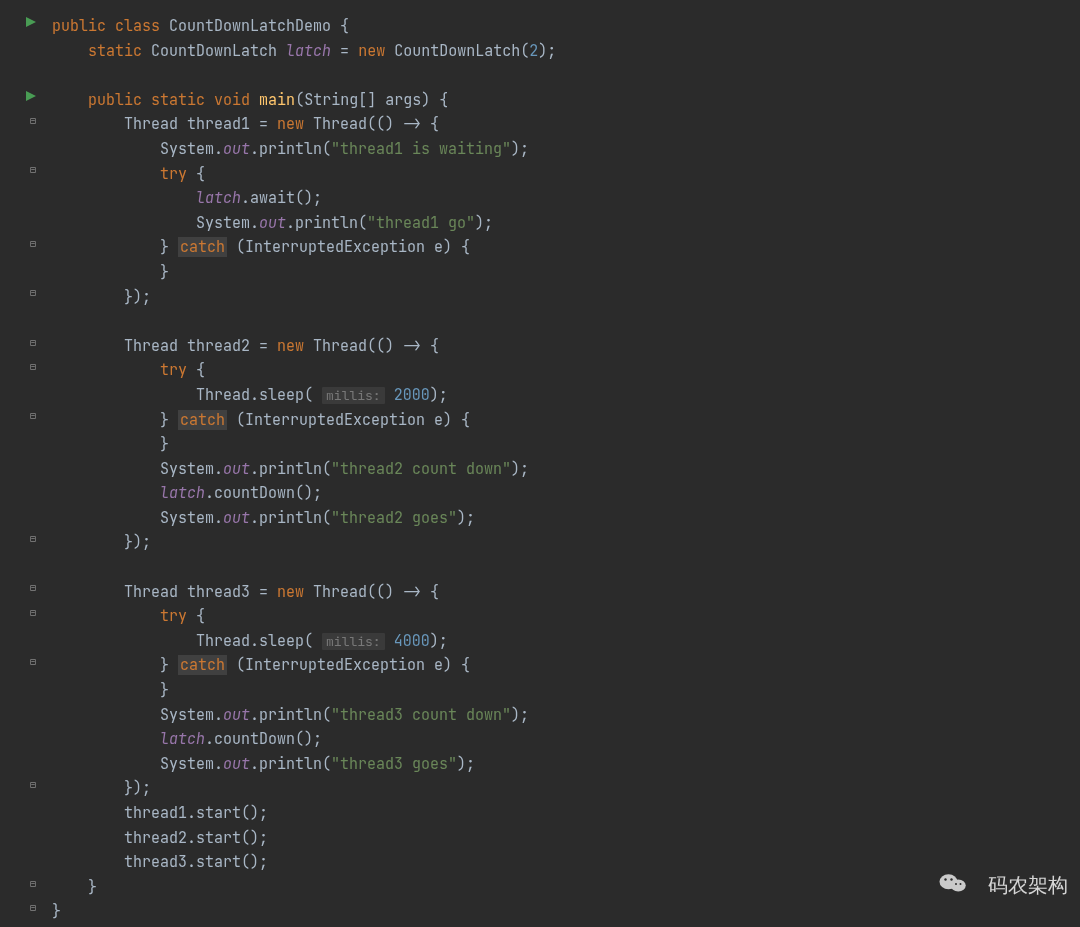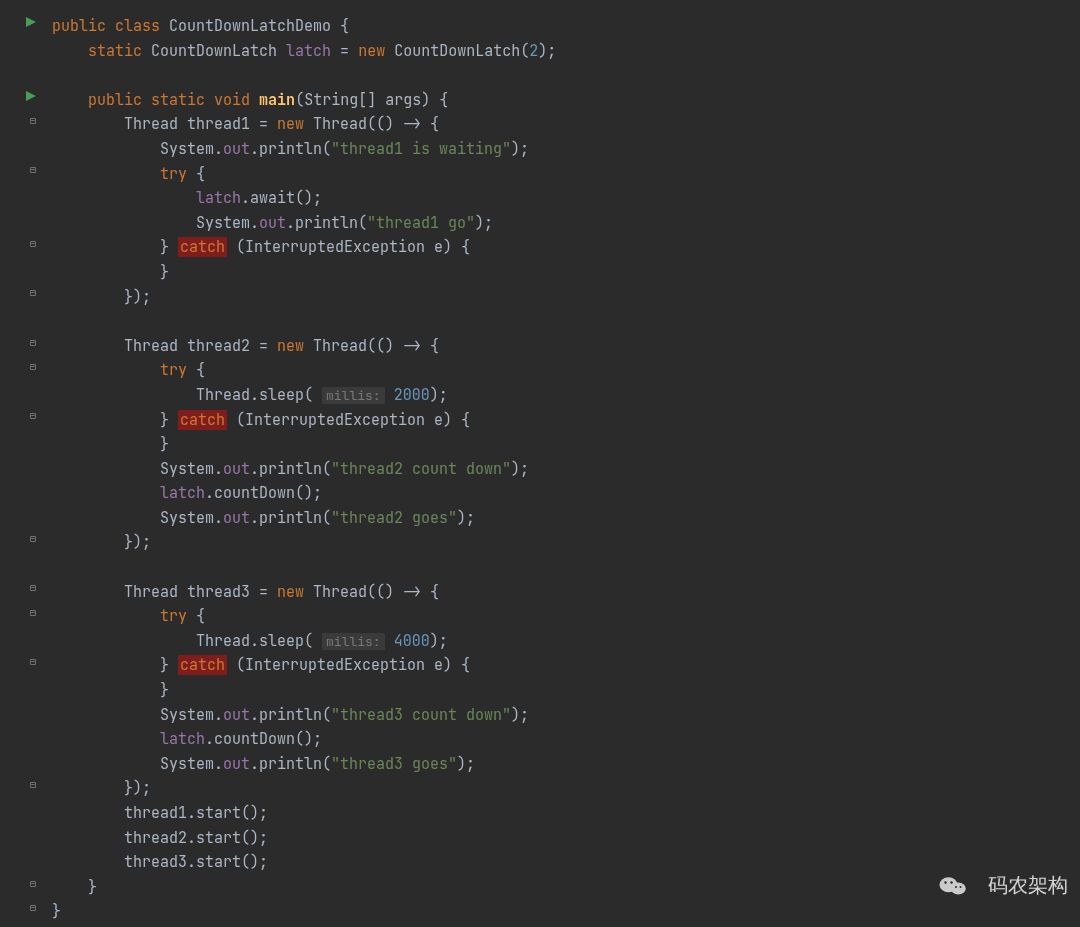--- a/index.html
+++ b/index.html
@@ -46,34 +46,33 @@
     padding-left: 10px;
     box-sizing: border-box;
     white-space: pre;
     color: #a9b7c6;
   }
   .code-line {
     height: 24.6px;
     line-height: 24.6px;
   }
   .kw { color: #cc7832; }
-  .fn { color: #ffc66d; font-weight: bold; }
-  .var-static { color: #9876aa; }
+  .fn { color: #ffc66d; }
+  .var-static { color: #9876aa; font-style: italic; }
   .str { color: #6a8759; }
   .num { color: #6897bb; }
   .hint { color: #787878; background: #3a3a3a; padding: 0 4px; border-radius: 1px; font-size: 13px;}
-  .catch-hl { background: #7f1d1d; color: #cc7832; padding: 0 2px;}
+  .catch-hl { background: #404040; color: #cc7832; padding: 0 2px;}
   .sym { color: #a9b7c6; }
   .static-meth { color: #a9b7c6;}
   .watermark {
     position: absolute;
     right: 12px;
     bottom: 28px;
     display: flex;
-    align-items: center;
     gap: 20px;
     color: #e8e8e8;
     font-family: sans-serif;
     font-size: 20px;
     opacity: 0.9;
   }
   .watermark-icon {
     width: 30px;
     height: 22px;
     position: relative;

